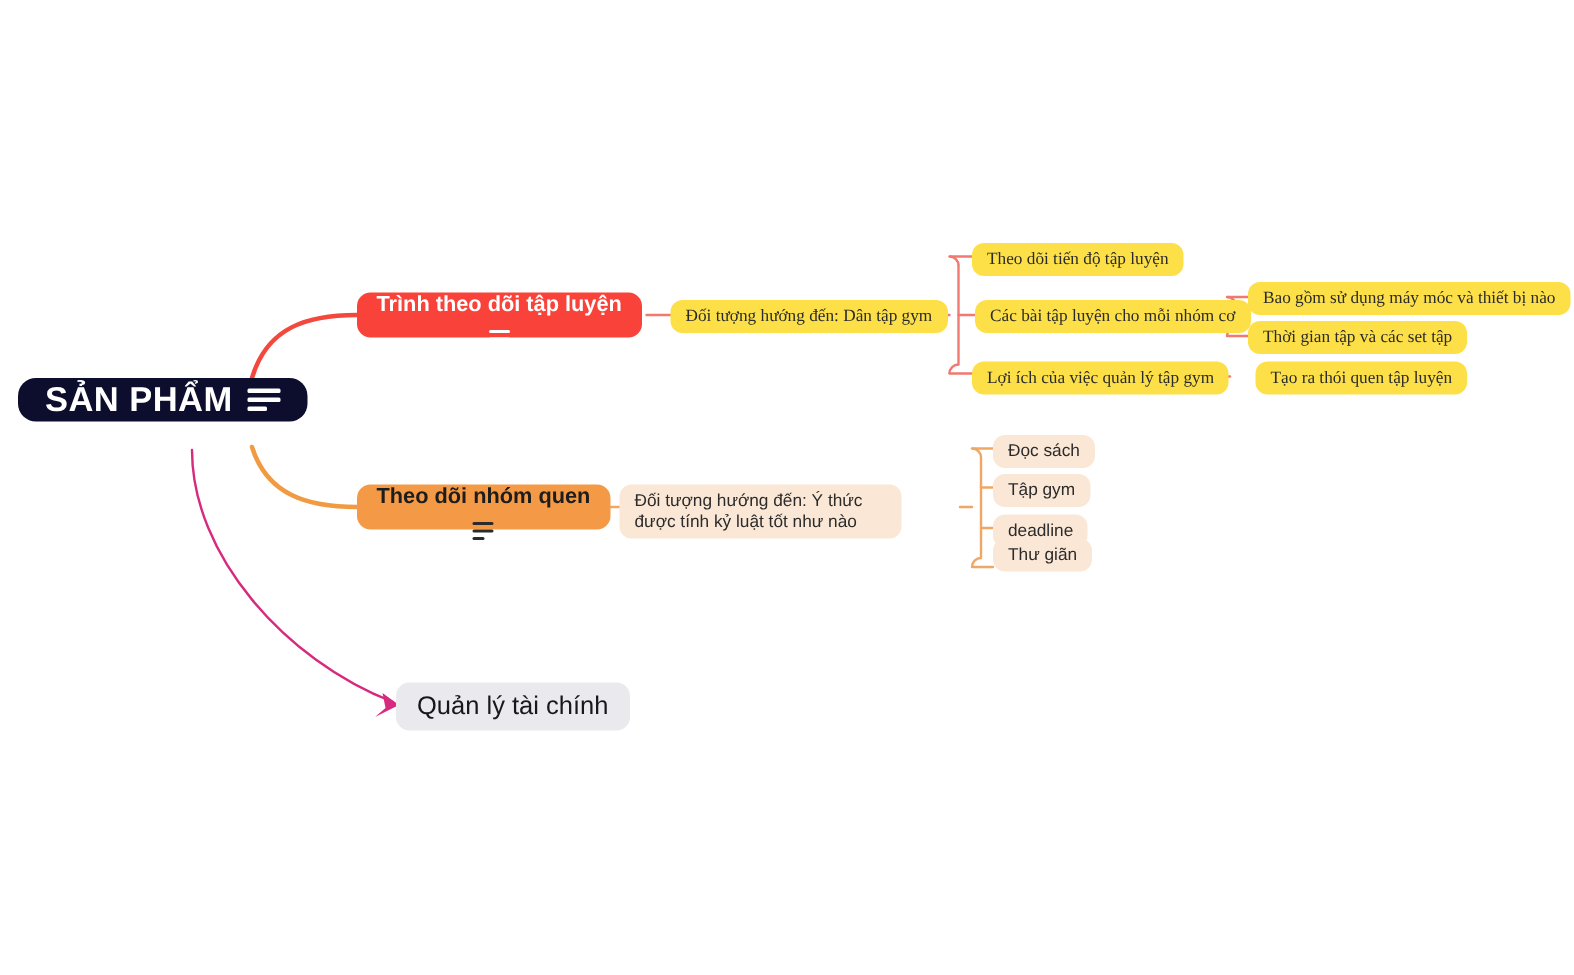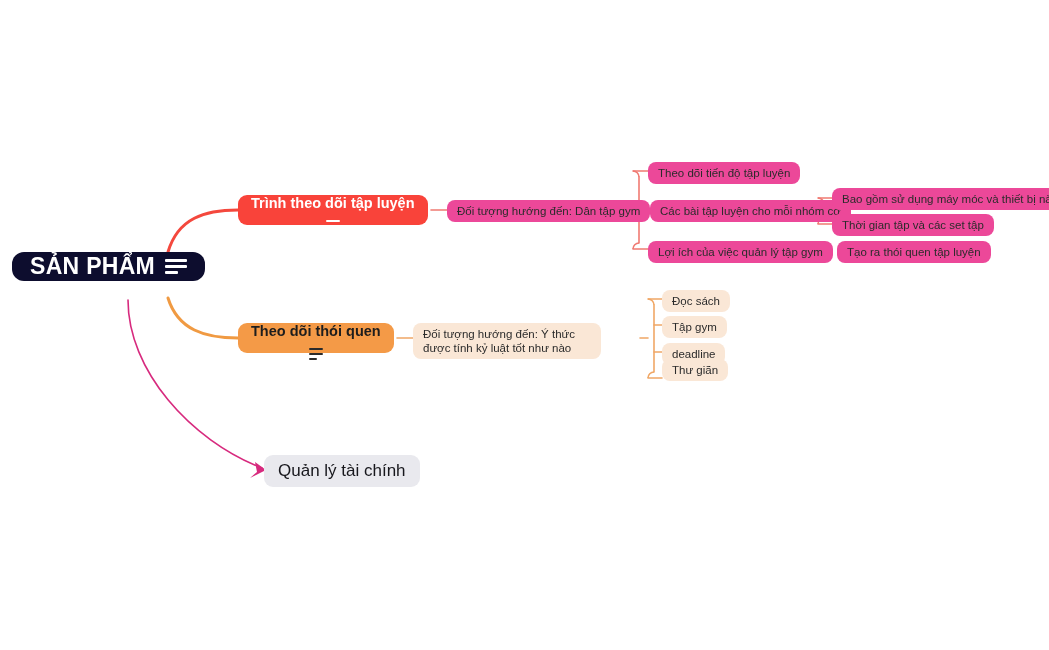--- a/index.html
+++ b/index.html
@@ -83,22 +83,23 @@
 
   
   .pill {
     border-radius: 8px;
     padding: 4px 10px;
     font-size: 11.5px;
     line-height: 14px;
     font-weight: normal;
   }
   .pill-red {
-    background: #ec4899;
+    background: #fde047;
     color: #2b2b2b;
+    font-family: Liberation Serif, serif;
   }
   .pill-orange {
     background: #fae7d6;
     color: #2b2b2b;
   }
   .pill-wrap {
     white-space: normal;
     display: block;
   }
 
@@ -214,21 +215,21 @@
 
   <div class="node pill pill-red" style="left:832px; top:214px;text-align:center;">
     <span>Thời gian tập và các set tập</span>
   </div>
 
   <div class="node pill pill-red" style="left:837px; top:241px;">
     <span>Tạo ra thói quen tập luyện</span>
   </div>
 
   <div class="node node-branch branch-orange" style="left:238px; top:323px;">
-    <span>Theo dõi thói quen</span>
+    <span>Theo dõi nhóm quen</span>
     <span class="bars-icon icon-dark">
       <span></span>
         <span></span>
         <span></span>
     </span>
   </div>
 
   <div class="node pill pill-orange pill-wrap" style="left:413px; top:323px; width:188px; align-items:flex-start;">
     <span>Đối tượng hướng đến: Ý thức được tính kỷ luật tốt như nào</span>
   </div>

